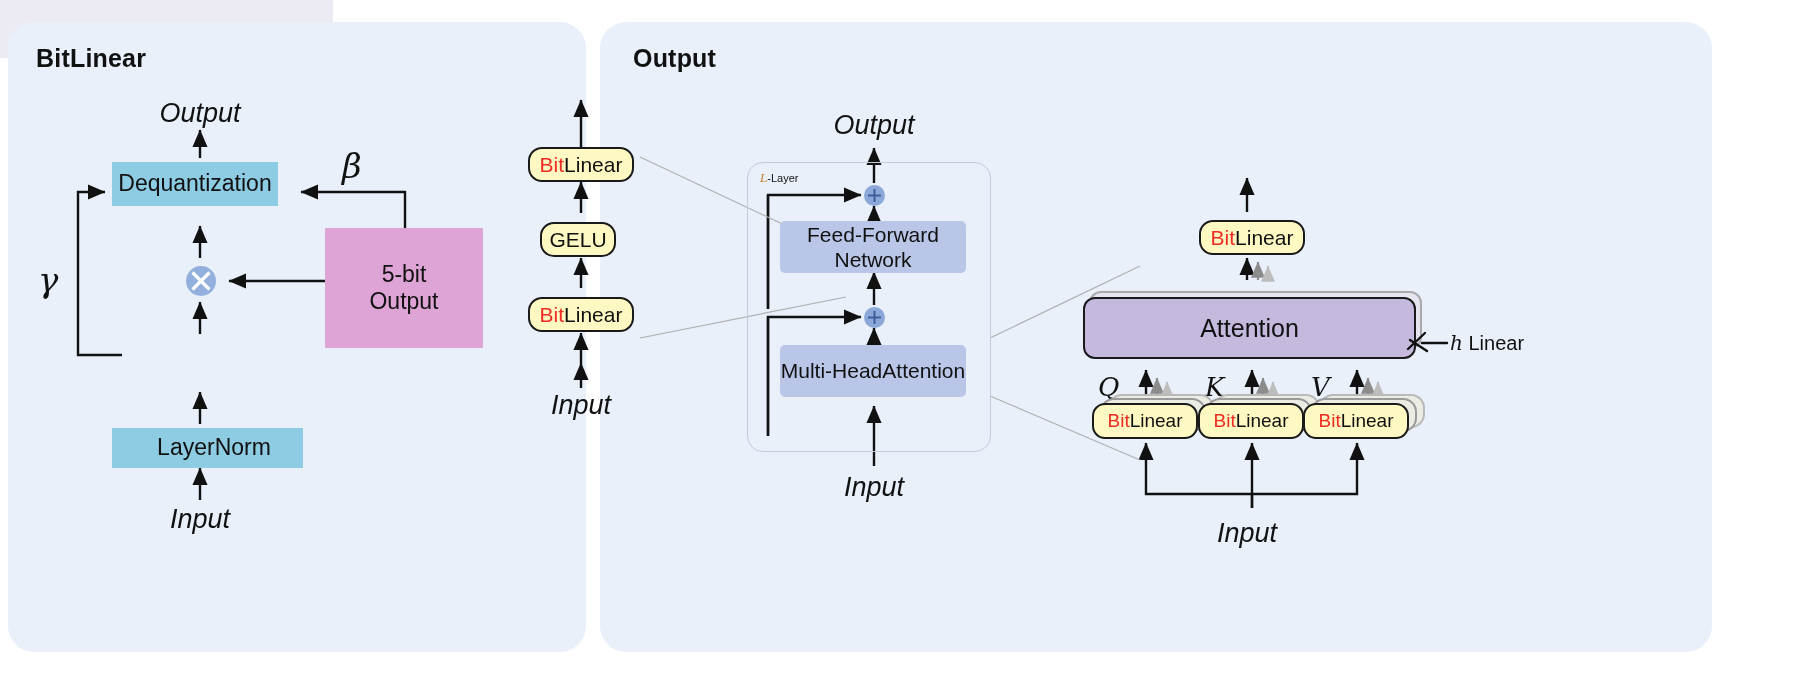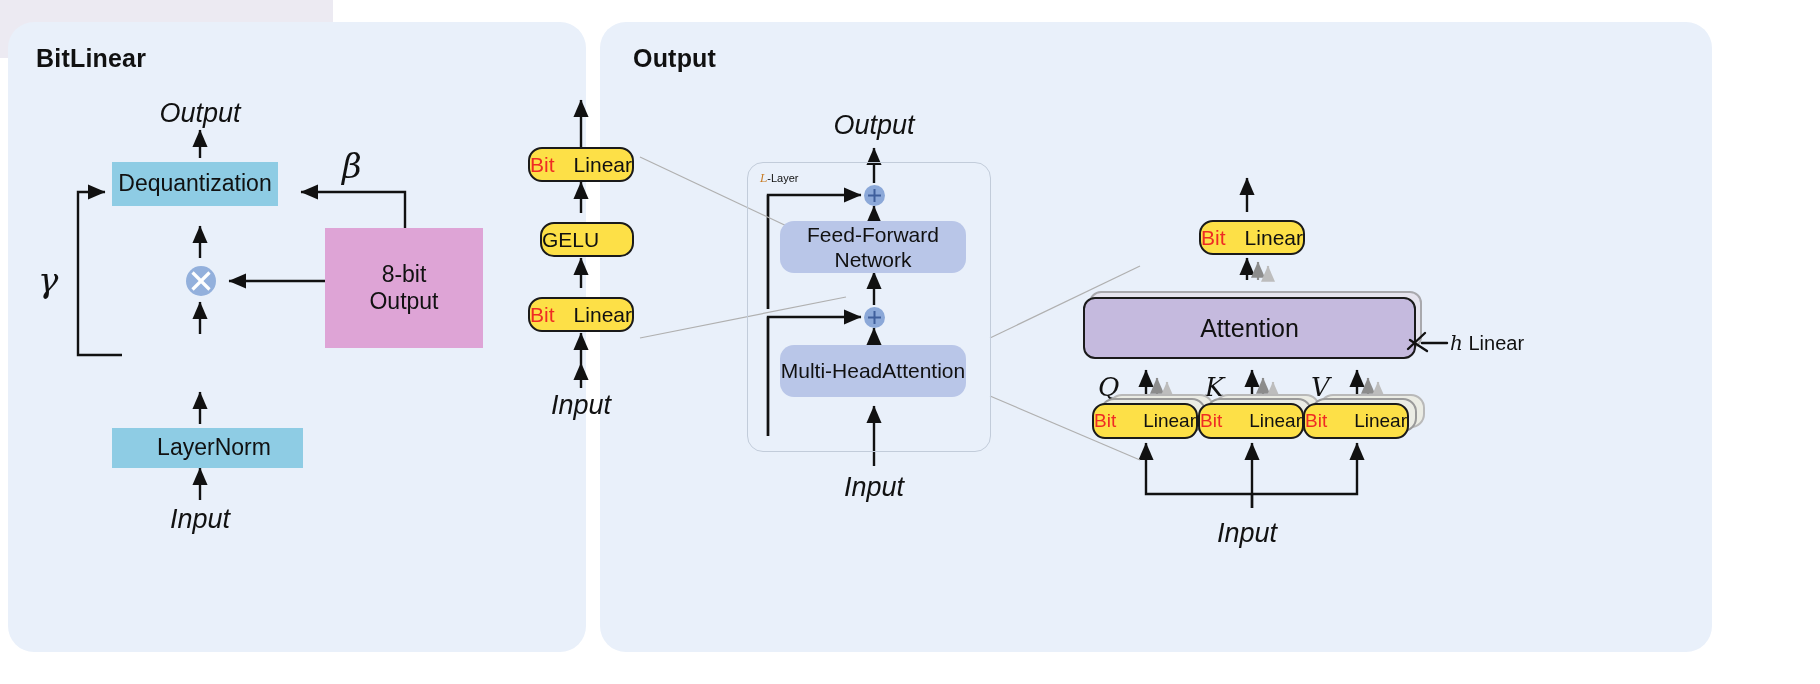--- a/index.html
+++ b/index.html
@@ -16,35 +16,35 @@
          text-align:center;line-height:1.18;color:#111;font-size:23px;}
   .blue{background:#8ecce4;}
   .pink{background:#dea4d6;}
 
   
   .lbl{position:absolute;color:#111;font-size:27px;white-space:nowrap;font-style:italic;}
   .lbl.c{transform:translateX(-50%);}
   .greek{position:absolute;font-family:"DejaVu Serif",serif;font-style:italic;font-size:34px;color:#111;}
 
   
-  .pill{position:absolute;display:flex;align-items:center;justify-content:space-between;
-        background:#fde047;border:2.5px solid #1a1a1a;border-radius:14px;
+  .pill{position:absolute;display:flex;align-items:center;justify-content:center;
+        background:#fef9c3;border:2.5px solid #1a1a1a;border-radius:14px;
         font-size:21px;color:#111;white-space:nowrap;box-sizing:border-box;}
   .pill .bit{color:#ef2b24;}
   .pill.small{font-size:19px;border-radius:13px;}
 
   
   .stackwrap{position:absolute;}
   .stackwrap .sh{position:absolute;background:#ebece4;border:2.5px solid #9a9a9a;
                  border-radius:14px;box-sizing:border-box;}
   .stackwrap .sh2{border-color:#b9b9b9;}
 
   
   .softblk{position:absolute;display:flex;align-items:center;justify-content:center;
-           text-align:center;line-height:1.2;background:#b9c6e8;border-radius:14px;
+           text-align:center;line-height:1.2;background:#b9c6e8;border-radius:5px;
            font-size:21px;color:#111;}
 
   
   .lbox{position:absolute;border:1.5px solid #c2ccda;border-radius:16px;background:transparent;}
   .llabel{position:absolute;font-size:11px;color:#111;white-space:nowrap;}
   .llabel i{font-family:"DejaVu Serif",serif;font-style:italic;color:#c8791f;}
 
   
   .attn{position:absolute;display:flex;align-items:center;justify-content:center;
         background:#c5bade;border:2.5px solid #1a1a1a;border-radius:12px;
@@ -153,37 +153,37 @@
   <div class="greek" style="left:38px;top:260px;">γ</div>
 
   <div style="position:absolute;left:186px;top:266px;width:30px;height:30px;border-radius:50%;background:#93b0dc;">
     <svg viewBox="0 0 30 30" width="30" height="30">
       <line x1="6.5" y1="6.5" x2="23.5" y2="23.5" stroke="#ffffff" stroke-width="3.2"></line>
       <line x1="23.5" y1="6.5" x2="6.5" y2="23.5" stroke="#ffffff" stroke-width="3.2"></line>
     </svg>
   </div>
 
   <div class="block pink" style="left:325px;top:228px;width:158px;height:120px;flex-direction:column;">
-    <span>8-bit</span>
+    <span>5-bit</span>
     <span>Output</span>
   </div>
 
 
   <div class="block blue" style="left:112px;top:428px;width:178px;height:40px;padding-left:13px;">
     <span>LayerNorm</span>
   </div>
 
   <div class="lbl c" style="left:200px;top:504px;">Input</div>
 
   <div class="pill" style="left:528px;top:147px;width:106px;height:35px;">
     <span class="bit">Bit</span>
       <span>Linear</span>
   </div>
 
-  <div class="pill" style="left:540px;top:222px;width:94px;height:35px;">
+  <div class="pill" style="left:540px;top:222px;width:76px;height:35px;">
     <span>GELU</span>
   </div>
 
   <div class="pill" style="left:528px;top:297px;width:106px;height:35px;">
     <span class="bit">Bit</span>
       <span>Linear</span>
   </div>
 
   <div class="lbl c" style="left:581px;top:390px;">Input</div>
 

